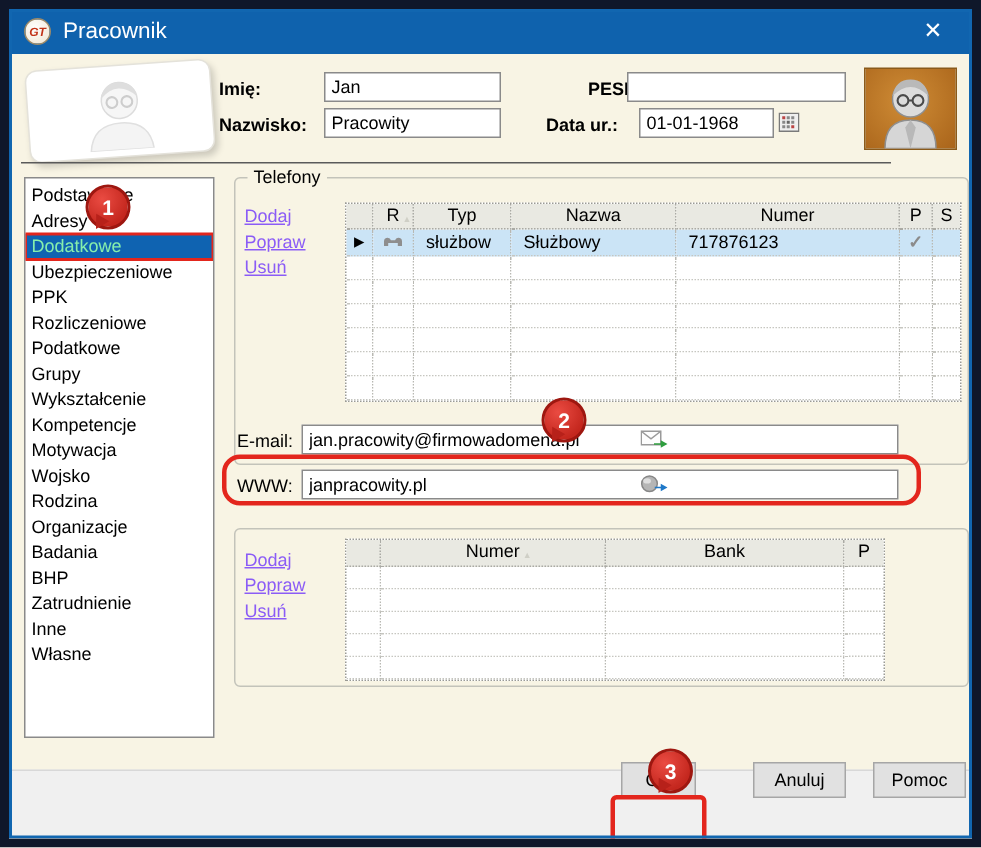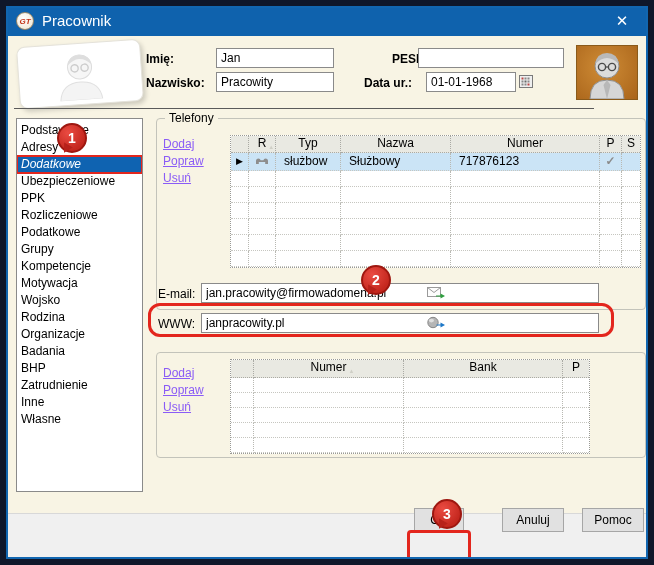--- a/index.html
+++ b/index.html
@@ -31,21 +31,21 @@
   .date-wrap input{position:absolute; left:0; top:0; width:90px;}
   .cal-icon{position:absolute; right:3px; top:3px; z-index:2;}
   .avatar{position:absolute; left:570px; top:39px; width:62px; height:55px; box-sizing:border-box;
     border:1px solid #8a5a1a; background:radial-gradient(circle at 45% 40%, #cf8c36, #a9641a);}
   .header-sep{position:absolute; left:8px; top:102px; width:580px; height:1px; background:#5a5a5a;}
 
   
   .sidebar{position:absolute; left:10px; top:112px; width:127px; height:374px; background:#fff;
     border:1px solid #8a8a8a; box-sizing:border-box; padding-top:3px; overflow:hidden;}
   .side-item{height:17px; line-height:17px; padding-left:4px; white-space:nowrap; cursor:default;}
-  .side-item.selected{background:#0f63b1; color:#ffffff; outline:2px solid #e3261d; outline-offset:-1px; position:relative; z-index:5;font-style:italic;}
+  .side-item.selected{background:#0f63b1; color:#86efac; outline:2px solid #e3261d; outline-offset:-1px; position:relative; z-index:5;}
 
   
   .group{position:absolute; border:1px solid #c3c3ba; border-radius:4px; box-sizing:border-box;}
   .legend{position:absolute; top:-8px; left:8px; background:#f8f4e4; padding:0 4px; line-height:14px;}
   .links{position:absolute; left:6px;}
   .link{display:block; height:17px; line-height:16px; text-decoration:underline; color:#8b5cf6; cursor:pointer; white-space:nowrap;}
 
   
   .tbl{position:absolute; background:#fff; border:1px dotted #9a9a94;}
   .pgrid{display:grid; grid-template-columns:18px 27px 65px 110px 149px 22px 18px;}
@@ -142,20 +142,21 @@
 
   <div class="sidebar">
     <div class="side-item">Podstawowe</div>
     <div class="side-item">Adresy</div>
     <div class="side-item selected">Dodatkowe</div>
     <div class="side-item">Ubezpieczeniowe</div>
     <div class="side-item">PPK</div>
     <div class="side-item">Rozliczeniowe</div>
     <div class="side-item">Podatkowe</div>
     <div class="side-item">Grupy</div>
+    <div class="side-item">Wykształcenie</div>
     <div class="side-item">Kompetencje</div>
     <div class="side-item">Motywacja</div>
     <div class="side-item">Wojsko</div>
     <div class="side-item">Rodzina</div>
     <div class="side-item">Organizacje</div>
     <div class="side-item">Badania</div>
     <div class="side-item">BHP</div>
     <div class="side-item">Zatrudnienie</div>
     <div class="side-item">Inne</div>
     <div class="side-item">Własne</div>

